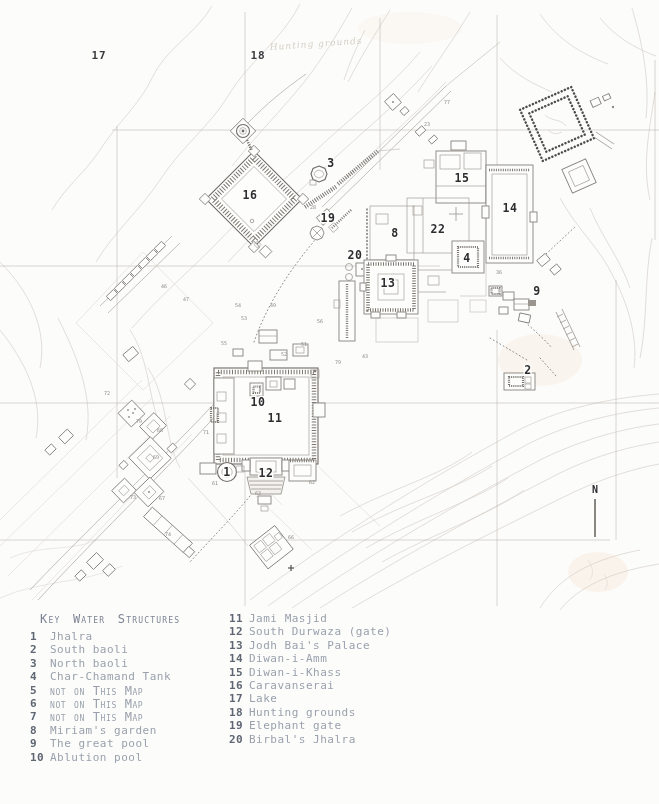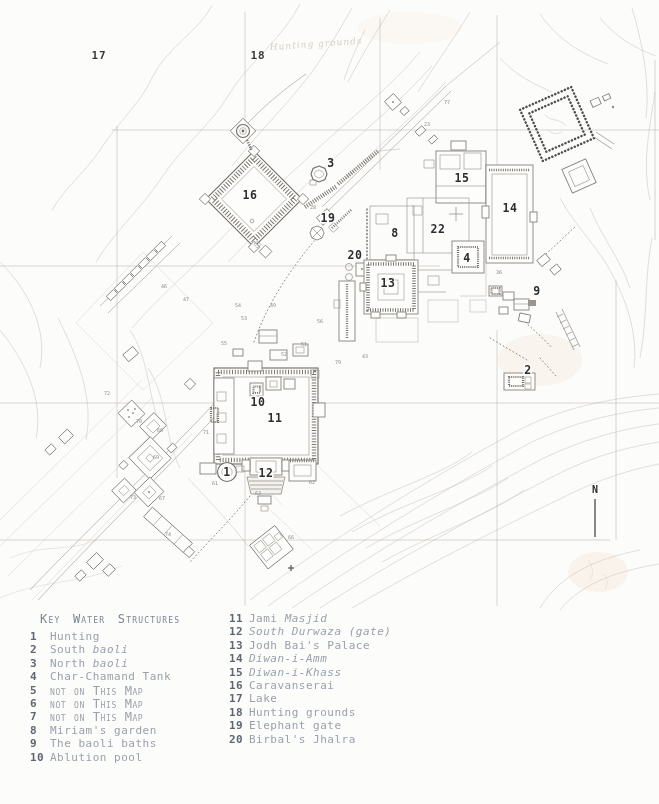--- a/index.html
+++ b/index.html
@@ -38,21 +38,21 @@
 
   
   .legend{position:absolute;top:612px;left:0;width:659px;height:190px}
   .leg-col{position:absolute;top:0}
   .leg-title{font-size:12px;font-variant:small-caps;letter-spacing:1.2px;word-spacing:4px;
              color:#7d8494;white-space:nowrap;height:18px}
   .leg-title.indent{margin-left:10px}
   .leg-row{display:flex;height:13.4px;line-height:13.4px;font-size:11px;letter-spacing:.5px;
            color:#9aa1ac;white-space:nowrap}
   .leg-num{width:20px;font-weight:700;color:#5f6673;flex:none}
-  .leg-text .it{font-style:italic}
+  .leg-text .it{}
   .leg-row.small .leg-text{font-size:12px;font-variant:small-caps;letter-spacing:.6px;
                            color:#9aa1ac;line-height:13.4px;padding-top:1px}
 </style>
 </head>
 <body>
 
 <div id="page">
 
 <svg width="659" height="612" viewBox="0 0 659 612">
 
@@ -474,21 +474,21 @@
         <text x="291" y="539" class="lbl-minor">66</text>
       </g>
 </svg>
 
 <div class="legend">
   <div class="leg-col" style="left:30px">
     <div class="leg-title indent">Key Water Structures</div>
     <div id="leg-water">
           <div class="leg-row">
             <span class="leg-num">1</span>
-            <span class="leg-text"><span>Hunting</span></span>
+            <span class="leg-text"><span>Jhalra</span></span>
           </div>
           <div class="leg-row">
             <span class="leg-num">2</span>
             <span class="leg-text"><span>South </span><span class="it">baoli</span></span>
           </div>
           <div class="leg-row">
             <span class="leg-num">3</span>
             <span class="leg-text"><span>North </span><span class="it">baoli</span></span>
           </div>
           <div class="leg-row">
@@ -506,21 +506,21 @@
           <div class="leg-row small">
             <span class="leg-num">7</span>
             <span class="leg-text"><span>not on This Map</span></span>
           </div>
           <div class="leg-row">
             <span class="leg-num">8</span>
             <span class="leg-text"><span>Miriam's garden</span></span>
           </div>
           <div class="leg-row">
             <span class="leg-num">9</span>
-            <span class="leg-text"><span>The baoli baths</span></span>
+            <span class="leg-text"><span>The great pool</span></span>
           </div>
           <div class="leg-row">
             <span class="leg-num">10</span>
             <span class="leg-text"><span>Ablution pool</span></span>
           </div>
         </div>
   </div>
   <div class="leg-col" style="left:229px">
     <div id="leg-elements">
           <div class="leg-row">

